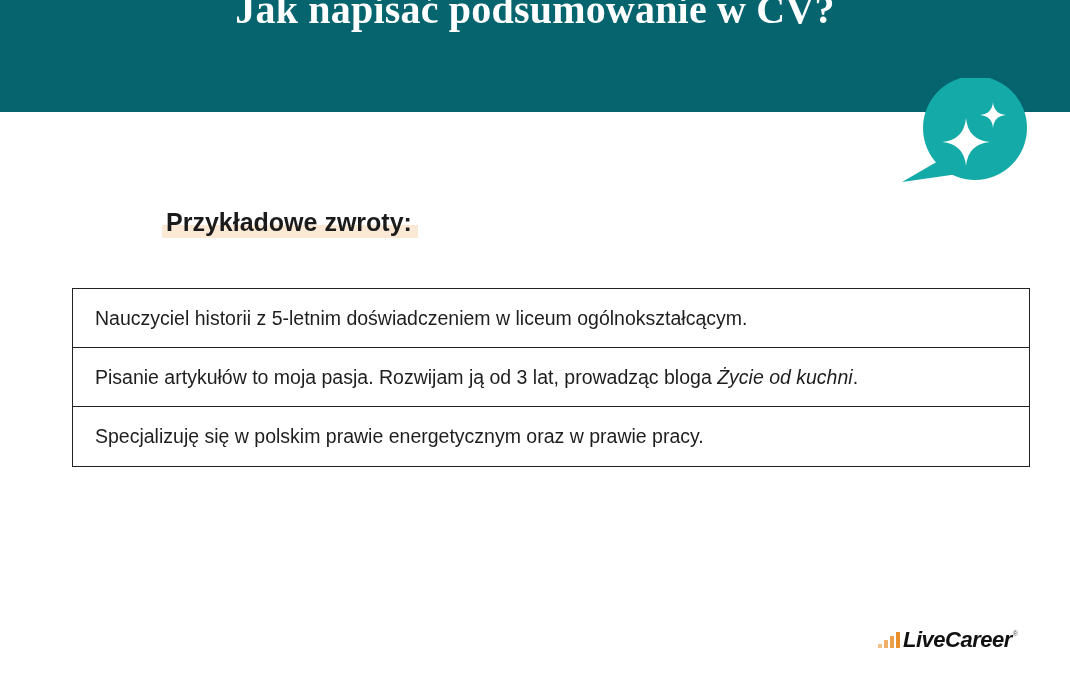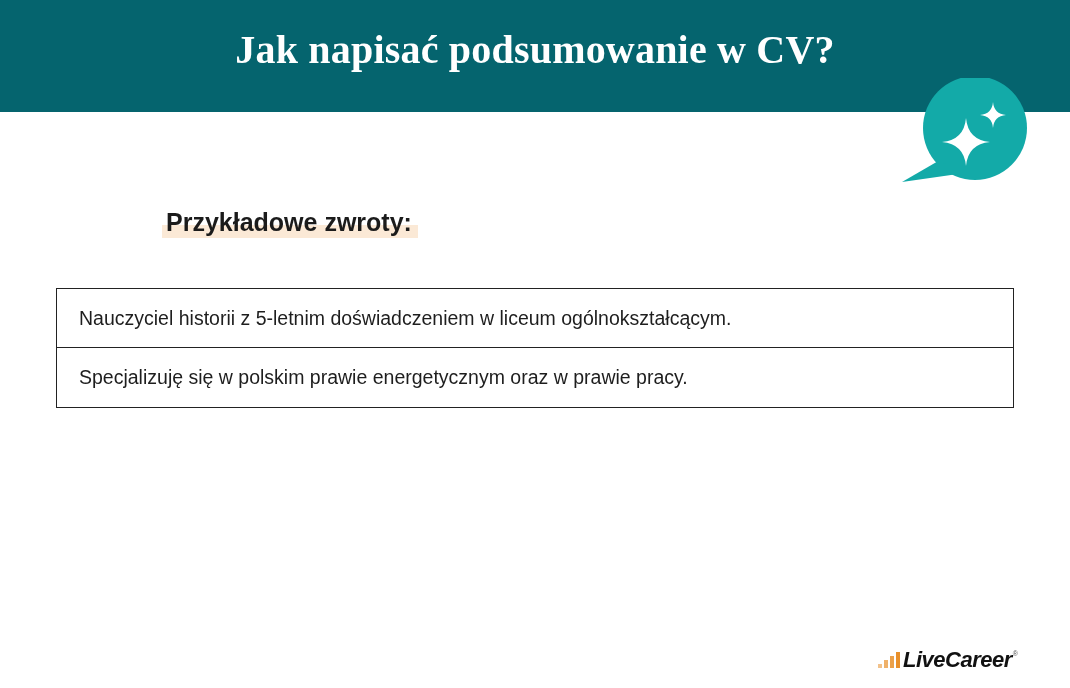--- a/index.html
+++ b/index.html
@@ -4,21 +4,21 @@
 <style>
   html, body { margin: 0; padding: 0; }
   body {
     width: 1070px; height: 688px; position: relative; overflow: hidden;
     background: #ffffff;
     font-family: "Liberation Sans", sans-serif;
   }
   .header {
     position: absolute; left: 0; top: 0; width: 1070px; height: 112px;
     background: #05646e;
-    display: flex; align-items: center; justify-content: center;
+    display: flex; justify-content: center;
   }
   .header-title {
     font-family: "Liberation Serif", serif;
     font-weight: bold;
     color: #ffffff;
     font-size: 40px;
     letter-spacing: 0.2px;
     margin-top: -14px;
   }
   .bubble {
@@ -30,35 +30,35 @@
   .subtitle {
     position: relative;
     font-family: Liberation Sans, sans-serif;
     font-weight: bold;
     font-size: 25px;
     color: #1b1b1b;
     padding: 0 6px 2px 4px;
     background: linear-gradient(to bottom, transparent 0%, transparent 55%, #fbe9d6 55%, #fbe9d6 100%);
   }
   .phrases {
-    position: absolute; left: 56px; top: 288px; width: 958px;
+    position: absolute; left: 72px; top: 288px; width: 958px;
     border: 1.5px solid #222;
     box-sizing: border-box;
   }
   .phrase-row {
     height: 59px; box-sizing: border-box;
     border-bottom: 1.5px solid #222;
     display: flex; align-items: center;
     padding-left: 22px;
     font-size: 19.5px; color: #1e1e1e;
   }
   .phrase-row:last-child { border-bottom: none; text-align: center; }
   .phrase-row em { font-style: italic; }
   .logo {
-    position: absolute; left: 878px; top: 646px; height: 28px;
+    position: absolute; left: 878px; top: 626px; height: 28px;
     display: flex; align-items: center;
   }
   .logo-bars { display: flex; align-items: flex-end; gap: 2px; margin-right: 3px; }
   .logo-bars span { display: block; width: 4px; background: #e8902b; }
   .logo-text {
     font-family: "Liberation Sans", sans-serif;
     font-weight: bold; font-style: italic;
     font-size: 22px; color: #111; letter-spacing: -0.5px;
   }
   .logo-reg { font-size: 7px; color: #555; align-self: flex-start; margin-top: 4px; margin-left: 1px; }
@@ -79,20 +79,23 @@
 
 <div class="subtitle-wrap">
   <span class="subtitle">Przykładowe zwroty:</span>
 </div>
 
 <div class="phrases">
   <div class="phrase-row">
     <span>Nauczyciel historii z 5-letnim doświadczeniem w liceum ogólnokształcącym.</span>
   </div>
   <div class="phrase-row">
+    <span><span>Pisanie artykułów to moja pasja. Rozwijam ją od 3 lat, prowadząc bloga </span><em>Życie od kuchni</em><span>.</span></span>
+  </div>
+  <div class="phrase-row">
     <span>Specjalizuję się w polskim prawie energetycznym oraz w prawie pracy.</span>
   </div>
 </div>
 
 <div class="logo">
   <div class="logo-bars">
     <span style="height:4px;opacity:0.55"></span>
     <span style="height:8px;opacity:0.7"></span>
     <span style="height:12px;opacity:0.85"></span>
     <span style="height:16px"></span>

